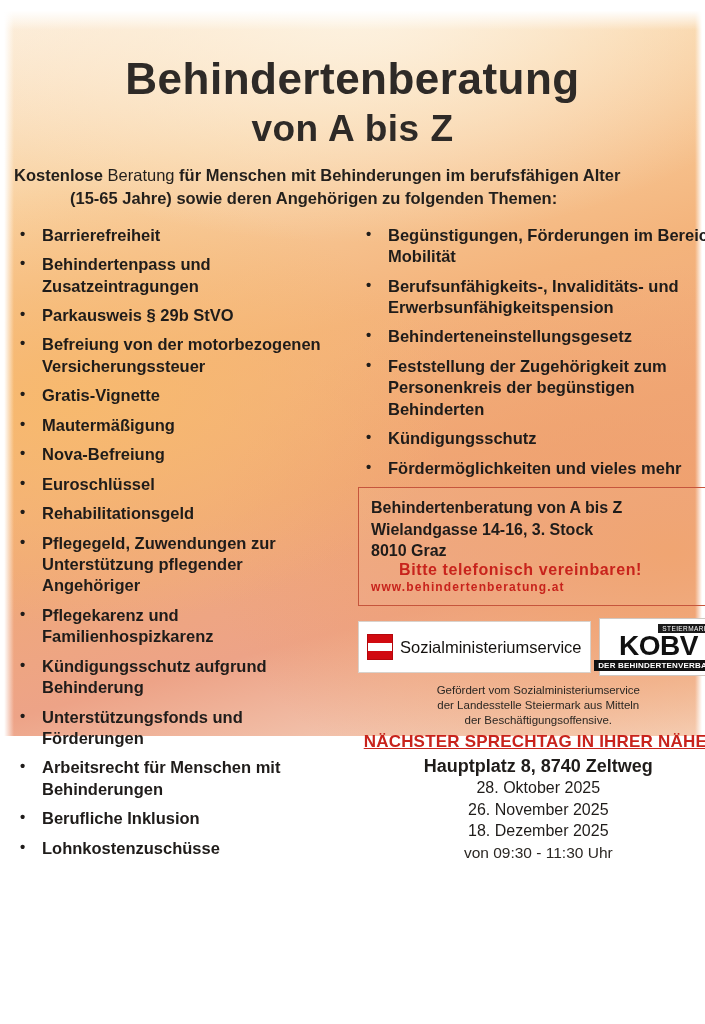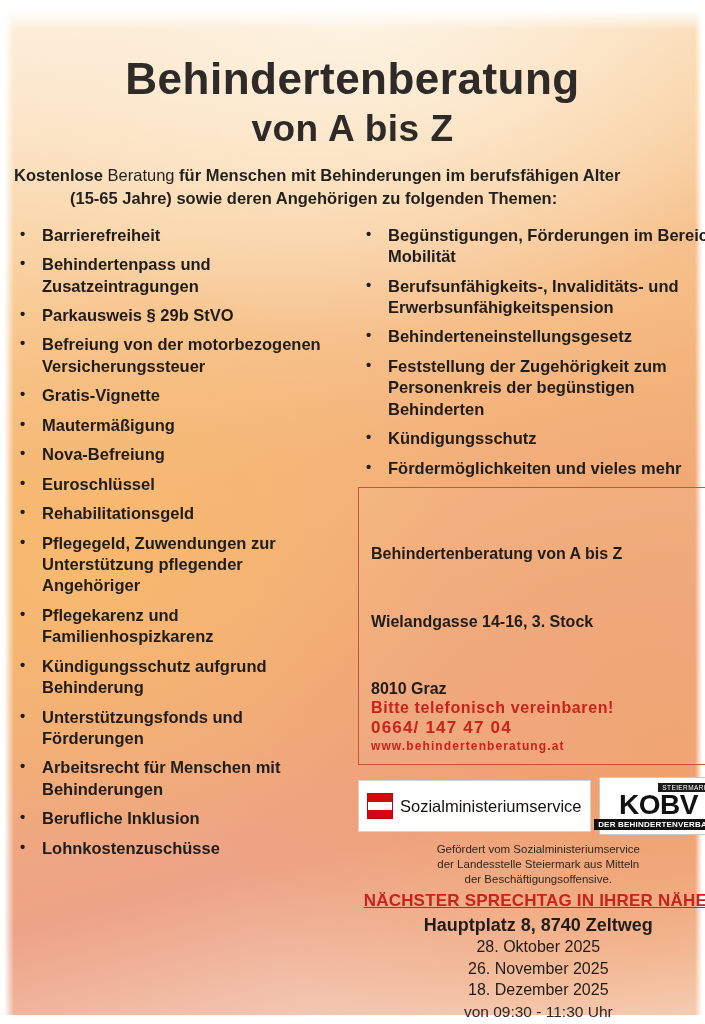--- a/index.html
+++ b/index.html
@@ -9,21 +9,21 @@
   body {
     width: 705px;
     height: 1024px;
     font-family: "Liberation Sans", sans-serif;
     background: #ffffff;
     overflow: hidden;
   }
   .poster {
     position: relative;
     width: 705px;
-    height: 1015px;
+    height: 736px;
     box-sizing: border-box;
     background:
       radial-gradient(ellipse 120% 60% at 50% 0%, #fdf3e2 0%, rgba(253,238,215,0.0) 55%),
       radial-gradient(ellipse 90% 50% at 10% 55%, #f7b96e 0%, rgba(247,185,110,0) 60%),
       radial-gradient(ellipse 100% 60% at 95% 75%, #f0a06a 0%, rgba(240,160,106,0) 65%),
       linear-gradient(165deg, #fceedd 0%, #f9d3a4 22%, #f4b47c 45%, #f0a97a 62%, #eda387 78%, #f3c9b4 92%, #f8e6da 100%);
   }
   .edge-top {
     position: absolute;
     left: 0; right: 0; top: 0;
@@ -117,26 +117,26 @@
     margin-top: 8px;
     border: 1.6px solid #c6553c;
     padding: 9px 12px 11px 12px;
     background: rgba(255,255,255,0.06);
   }
   .address-box .line {
     font-size: 16px;
     line-height: 1.34;
     font-weight: bold;
     color: #1f1c1a;
-    margin-top: 46px;
   }
   .address-box .red {
     color: #c8231c;
     font-weight: bold;
     letter-spacing: 0.6px;
+    margin-left: 28px;
   }
   .address-box .phone {
     color: #c8231c;
     font-weight: bold;
     font-size: 17px;
     letter-spacing: 1.2px;
     padding-top: 1px;
   }
   .address-box .web {
     color: #c8231c;
@@ -305,21 +305,20 @@
           <li>Feststellung der Zugehörigkeit zum Personenkreis der begünstigen Behinderten</li>
           <li>Kündigungsschutz</li>
           <li>Fördermöglichkeiten und vieles mehr</li>
         </ul>
 
         <div class="address-box">
           <div class="line">Behindertenberatung von A bis Z</div>
           <div class="line">Wielandgasse 14-16, 3. Stock</div>
           <div class="line">8010 Graz</div>
           <div class="red">Bitte telefonisch vereinbaren!</div>
-          <div class="phone">0664/ 147 47 04</div>
           <div class="web">www.behindertenberatung.at</div>
         </div>
 
         <div class="logos">
           <div class="logo-sms">
             <span class="flagmark"></span>
             <span class="txt">Sozialministeriumservice</span>
           </div>
           <div class="logo-kobv">
             <span class="top-badge">STEIERMARK</span>

